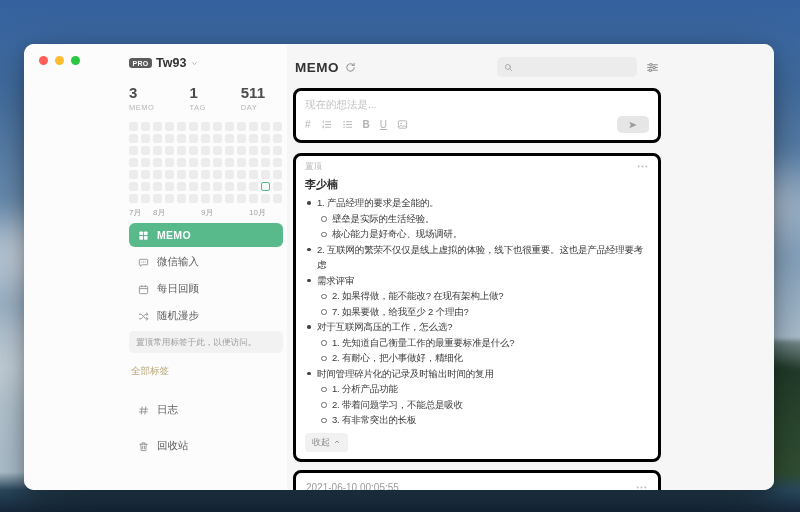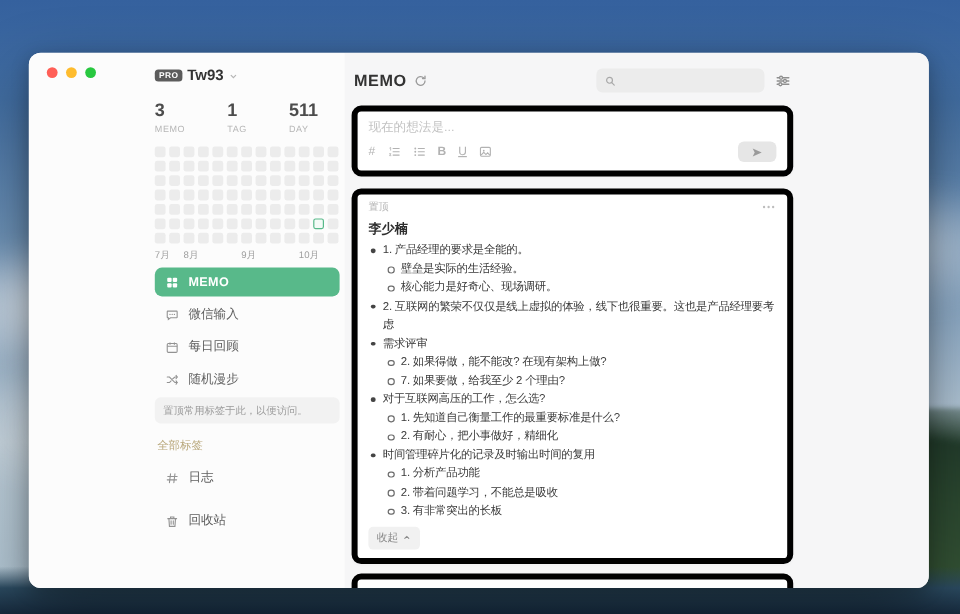--- a/index.html
+++ b/index.html
@@ -50,37 +50,37 @@
   .menu-row { display:flex; align-items:center; gap:8px; height:24px; margin-bottom:3px;
     border-radius:6px; padding:0 9px; font-size:10.5px; color:#5f5f5f; cursor:pointer; }
   .menu-row .mi-icon { display:flex; color:#929292; }
   .menu-row .mi-icon svg { width:11px; height:11px; }
   .menu-row.active { background:#58b98a; color:#fff; }
   .menu-row.active .mi-icon { color:#fff; }
   .menu-row.active .mi-label { font-weight:700; letter-spacing:.3px; }
 
   .hint { margin-top:2px; background:#f2f2f2; border-radius:5px; padding:5px 7px; font-size:8.6px; color:#9c9c9c; line-height:12px; }
   .all-tags { margin-top:12px; font-size:9.5px; color:#b9a87c; padding-left:2px; }
-  #tag-list { margin-top:8px; }
+  #tag-list { margin-top:20px; }
   .trash-row { margin-top:12px; }
 
   
   .main { flex:1; background:#f6f6f7; padding-left:6px; }
   .main-header { width:368px; height:44px; display:flex; justify-content:space-between; align-items:center; padding:2px 2px 0 2px; }
   .mh-left { display:flex; align-items:center; gap:6px; }
   .mh-title { font-size:13.5px; font-weight:700; color:#333; letter-spacing:.5px; }
   .refresh { color:#9c9c9c; display:flex; cursor:pointer; } .refresh svg { width:11px; height:11px; }
   .mh-right { display:flex; align-items:center; gap:9px; }
   .search { display:flex; align-items:center; gap:5px; width:140px; height:20px; background:#ececec; border-radius:5px; padding:0 7px; }
   .s-icon { color:#a8a8a8; display:flex; } .s-icon svg { width:9px; height:9px; }
   .s-input { border:none; outline:none; background:transparent; width:110px; font-size:10px; color:#555; }
   .filter { color:#8f8f8f; display:flex; cursor:pointer; } .filter svg { width:13px; height:13px; }
 
   .content { width:368px; }
-  .card { background:#fff; border:5px solid #000000; border-radius:8px; box-shadow:0 1px 2px rgba(0,0,0,.02); }
+  .card { background:#fff; border:3px solid #000000; border-radius:8px; box-shadow:0 1px 2px rgba(0,0,0,.02); }
 
   .composer { padding:7px 9px; }
   .composer-input { display:block; width:100%; border:none; outline:none; background:transparent; font-size:10.5px; color:#333;
     font-family:"Liberation Sans", sans-serif; margin-bottom:6px; }
   .composer-input::placeholder { color:#c3c3c3; }
   .composer-bar { display:flex; justify-content:space-between; align-items:center; }
   .tools { display:flex; align-items:center; gap:10px; }
   .tool { background:none; border:none; padding:0; color:#b2b2b2; font-size:10px; cursor:pointer; display:flex; align-items:center; height:12px;
     font-family:"Liberation Sans", sans-serif; }
   .tool svg { width:11px; height:11px; }

